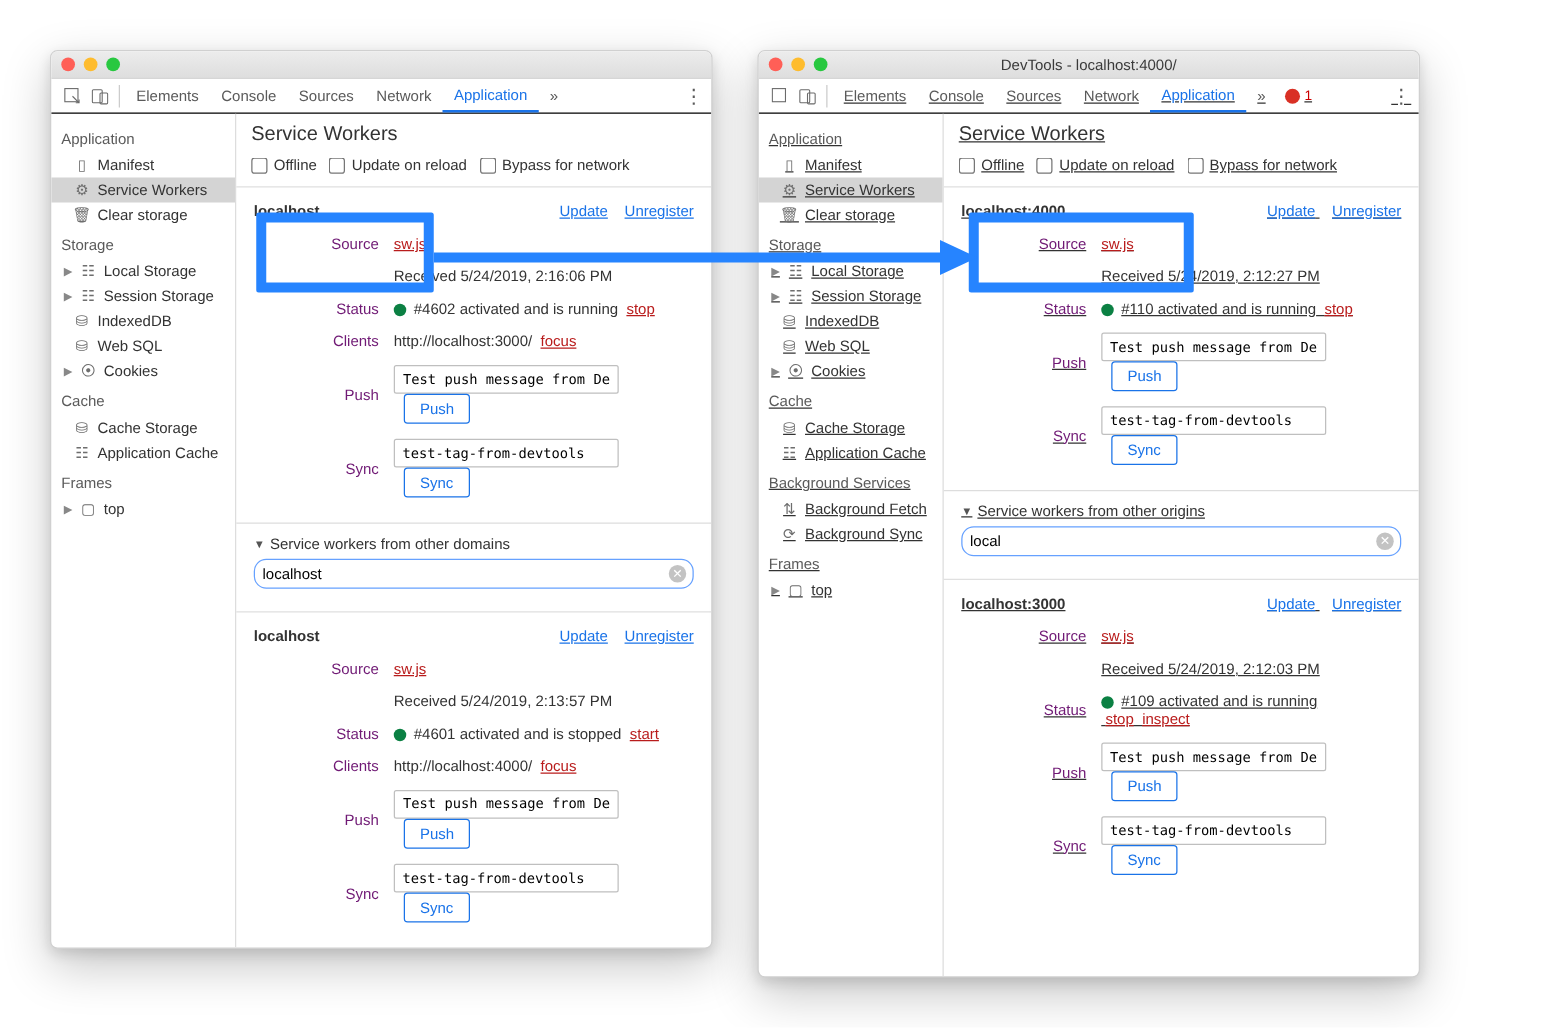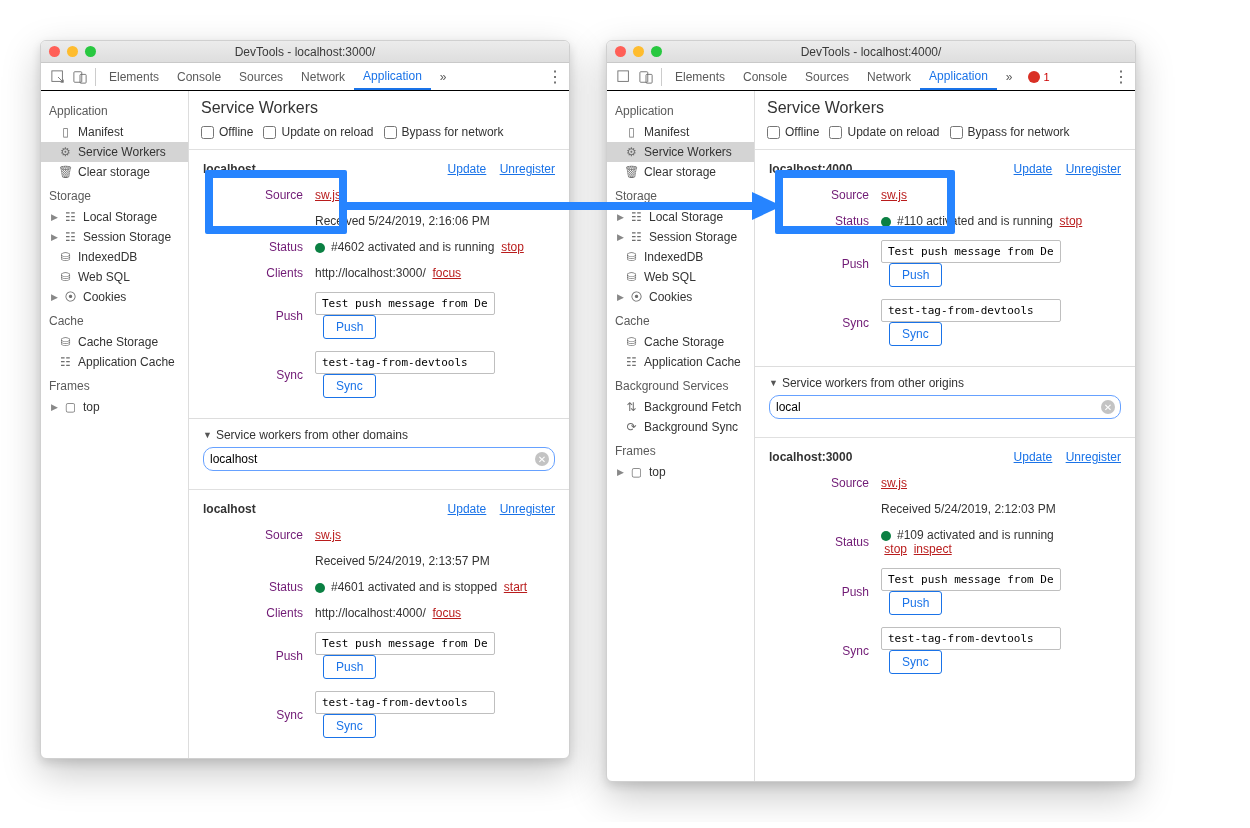--- a/index.html
+++ b/index.html
@@ -14,21 +14,21 @@
   .windows { display:flex; gap: 36px; align-items:flex-start; position:relative; }
   .devtools-window {
     width: 530px;
     background: #fff;
     border: 0.5px solid #d0d0d0;
     border-radius: 6px;
     box-shadow: 0 14px 38px rgba(0,0,0,0.22), 0 4px 10px rgba(0,0,0,0.12);
     overflow: hidden;
     position: relative;
   }
-  .right-window { min-height: 720px; }
+  .right-window { min-height: 720px; text-decoration: underline; }
   .titlebar {
     height: 22px;
     background: linear-gradient(#ececec, #dedede);
     border-bottom: 1px solid #c9c9c9;
     display:flex;
     align-items:center;
     position:relative;
   }
   .traffic-lights { display:flex; gap:7px; margin-left:8px; }
   .tl { width:11px; height:11px; border-radius:50%; }
@@ -95,21 +95,20 @@
 
 <div class="windows">
 
 <div class="devtools-window">
   <div class="titlebar">
     <div class="traffic-lights">
       <span class="tl tl-red"></span>
       <span class="tl tl-yellow"></span>
       <span class="tl tl-green"></span>
     </div>
-    <div class="title-text">DevTools - localhost:3000/</div>
   </div>
   <div class="top-tabs">
     <span class="icon-btn">
           <svg width="14" height="14" viewBox="0 0 16 16">
             <rect x="1" y="1" width="12" height="12" fill="none" stroke="currentColor"></rect>
             <path d="M8 8 L14 14 M11 14 L14 14 L14 11" stroke="currentColor" fill="none"></path>
           </svg>
         </span>
     <span class="icon-btn">
           <svg width="14" height="14" viewBox="0 0 16 16">
@@ -400,20 +399,24 @@
           <span class="links">
             <a>Update</a>
             <a>Unregister</a>
           </span>
         </div>
         <div class="row">
               <div class="row-label">Source</div>
               <div class="row-val"><a class="link">sw.js</a></div>
             </div>
         <div class="row">
+              <div class="row-label"></div>
+              <div class="row-val">Received 5/24/2019, 2:12:27 PM</div>
+            </div>
+        <div class="row">
               <div class="row-label">Status</div>
               <div class="row-val"><span class="dot-green"></span><span>#110 activated and is running</span> &nbsp;<a class="link">stop</a></div>
             </div>
         <div class="row">
               <div class="row-label">Push</div>
               <div class="row-val"><input class="txt-input" value="Test push message from DevTools." style=""><button class="btn-out">Push</button></div>
             </div>
         <div class="row">
               <div class="row-label">Sync</div>
               <div class="row-val"><input class="txt-input" value="test-tag-from-devtools" style=""><button class="btn-out">Sync</button></div>

